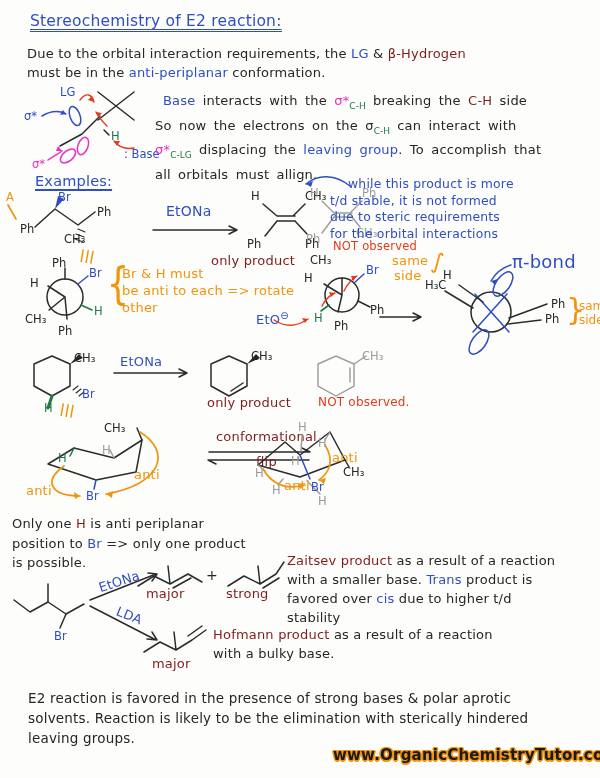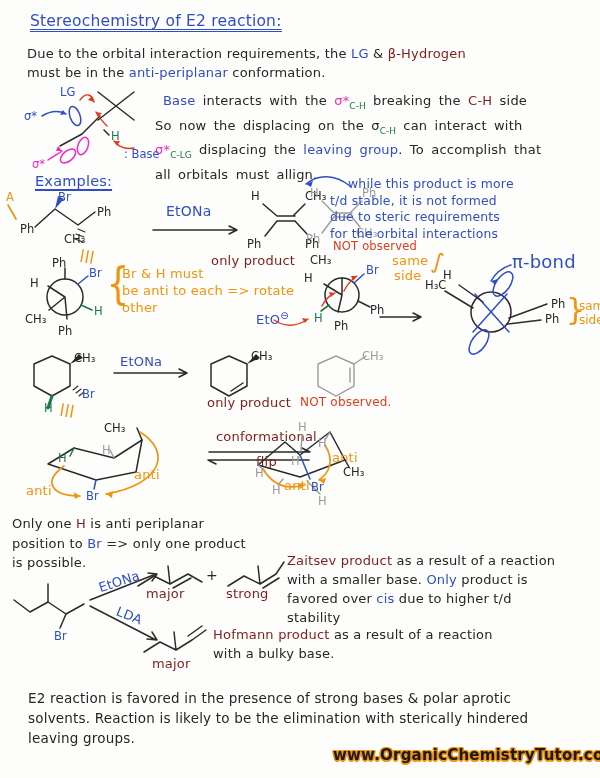--- a/index.html
+++ b/index.html
@@ -66,21 +66,21 @@
     <path class="f-pink" d="M50,67 l-6,0 l2,-5 z"></path>
     <text x="48" y="12" class="f-blue">LG</text>
     <text x="12" y="36" class="f-blue">σ*</text>
     <text x="20" y="84" class="f-pink">σ*</text>
     <text x="99" y="56" class="f-green">H</text>
     <text x="112" y="74" class="f-blue">: Base</text>
   </svg>
 
   <div class="t mech" style="left:155px;top:91px">
     <div style="padding-left:8px"><span class="blue">Base</span><span> interacts with the </span><span class="pink">σ*</span><sub class="sg">C-H</sub><span> breaking the </span><span class="green">C-H</span><span> side</span></div>
-    <div><span>So now the displacing on the </span><span>σ</span><sub class="sg">C-H</sub><span> can interact with</span></div>
+    <div><span>So now the electrons on the </span><span>σ</span><sub class="sg">C-H</sub><span> can interact with</span></div>
     <div><span class="pink">σ*</span><sub class="sg">C-LG</sub><span> displacing the </span><span class="blue">leaving group</span><span>.  To accomplish that</span></div>
     <div><span>all orbitals must allign.</span></div>
   </div>
 
   <div class="t blue" style="left:35px;top:172px;font-size:14.5px">
     <span class="hline">Examples:</span>
   </div>
 
   <svg style="left:0;top:185px" width="150" height="80" viewBox="0 0 150 80">
     <path class="s-orange" d="M8,20 L16,34"></path>
@@ -222,21 +222,21 @@
     <text x="46" y="10" class="f-ink">CH₃</text>
   </svg>
   <span class="t green" style="left:207px;top:393px">only product</span>
 
   <svg style="left:312px;top:350px" width="100" height="58" viewBox="0 0 100 58">
     <path class="s-gray" d="M6,14 L24,6 L42,14 L42,36 L24,46 L6,36 Z"></path>
     <path class="s-gray" d="M38,18 L38,32"></path>
     <path class="s-gray" d="M42,14 L54,6"></path>
     <text x="50" y="10" class="f-gray">CH₃</text>
   </svg>
-  <span class="t red" style="left:300px;top:393px;font-size:12px">NOT observed.</span>
+  <span class="t red" style="left:318px;top:393px;font-size:12px">NOT observed.</span>
 
   <svg style="left:42px;top:418px" width="150" height="95" viewBox="0 0 150 95">
     <path class="s-ink" d="M6,46 L32,30 L72,40 L100,22 L94,54 L54,62 Z"></path>
     <path class="s-ink" d="M95,10 L100,22"></path>
     <path class="s-gray" d="M72,40 L68,32"></path>
     <path class="s-green" d="M32,30 L28,38"></path>
     <path class="s-blue" d="M54,62 L52,71"></path>
     <path class="s-orange" d="M22,48 C0,64 10,78 38,78"></path>
     <path class="f-orange" d="M38,78 l-6,-4 l1,7 z"></path>
     <path class="s-orange" d="M98,14 C130,34 120,66 64,76"></path>
@@ -296,21 +296,21 @@
   </svg>
   <span class="t blue" style="left:98px;top:572px;transform:rotate(-18deg)">EtONa</span>
   <span class="t blue" style="left:116px;top:606px;transform:rotate(22deg)">LDA</span>
   <span class="t" style="left:206px;top:566px;font-size:14px">+</span>
   <span class="t green" style="left:146px;top:584px">major</span>
   <span class="t green" style="left:226px;top:584px">strong</span>
   <span class="t green" style="left:152px;top:654px">major</span>
 
   <div class="t" style="left:287px;top:551px;line-height:19px">
     <div><span class="green">Zaitsev product</span><span> as a result of a reaction</span></div>
-    <div><span>with a smaller base. </span><span class="blue">Only</span><span> product is</span></div>
+    <div><span>with a smaller base. </span><span class="blue">Trans</span><span> product is</span></div>
     <div><span>favored over </span><span class="blue">cis</span><span> due to higher  t/d</span></div>
     <div><span>stability</span></div>
   </div>
   <div class="t" style="left:213px;top:625px;line-height:19px">
     <div><span class="green">Hofmann product</span><span> as a result of a reaction</span></div>
     <div><span>with a bulky base.</span></div>
   </div>
 
   <div class="t" style="left:28px;top:688px;font-size:13.5px;line-height:20px">
     <div>E2 reaction is favored in the presence of strong bases &amp; polar aprotic</div>

